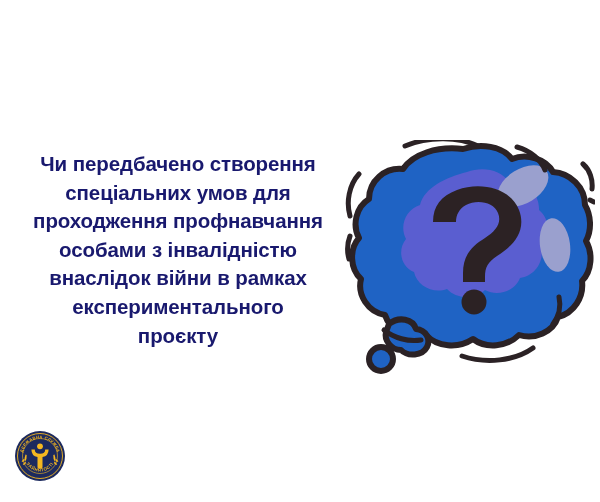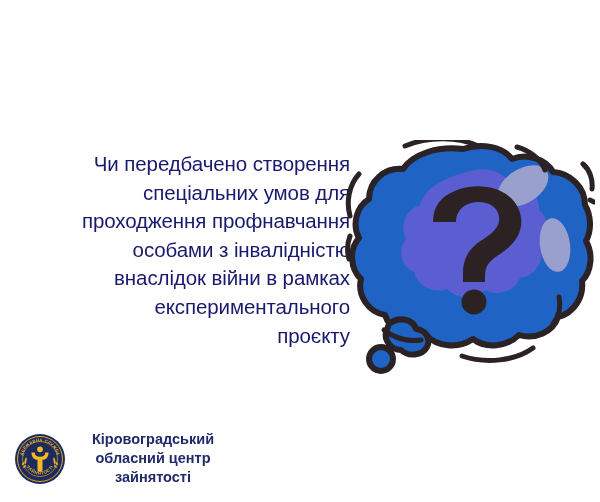--- a/index.html
+++ b/index.html
@@ -23,24 +23,24 @@
     top: 0;
     width: 600px;
     height: 408px;
   }
 
   .question-text {
     position: absolute;
     left: 6px;
     top: 150px;
     width: 344px;
-    text-align: right;
+    text-align: center;
     color: #19196E;
     font-family: "Liberation Sans", sans-serif;
-    font-weight: normal;
+    font-weight: bold;
     font-size: 20.5px;
     line-height: 28.6px;
     letter-spacing: -0.1px;
     white-space: pre-line;
   }
 
   
   .bubble-wrap {
     position: absolute;
     left: 345px;
@@ -228,20 +228,17 @@
                      q2.5 0 2.5 -1.6
                      L28.5 27.1
                      q6.1 -1.3 6.1 -7.7
                      L31.2 19.4
                      q0 4.4 -5.2 4.4
                      q-5.2 0 -5.2 -4.4 Z"></path>
           </g>
         </svg>
       </div>
 
-      <div class="org-name">Кіровоградський
-обласний центр
-зайнятості</div>
 
     </div>
   </div>
 
 </div>
 
 </body></html>

